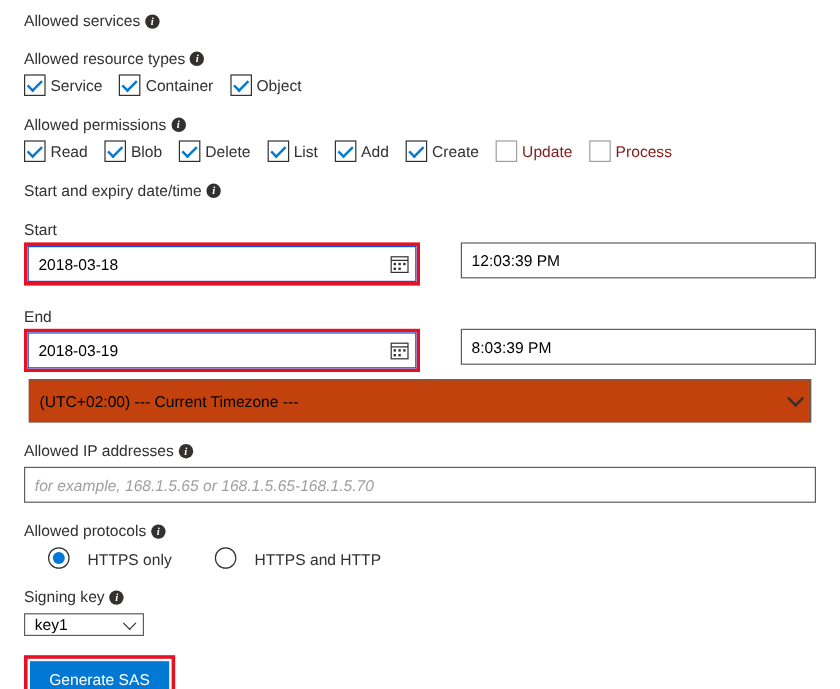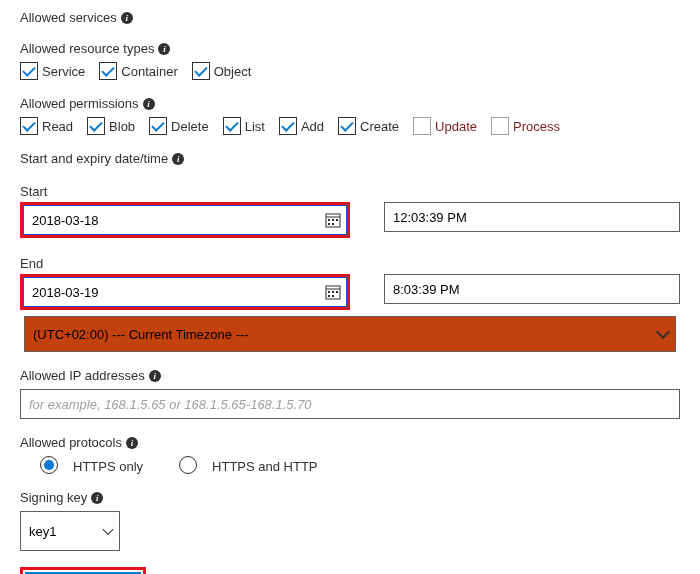--- a/index.html
+++ b/index.html
@@ -139,21 +139,21 @@
     justify-content: center;
   }
   .radio-circle.selected::after {
     content: "";
     width: 10px; height: 10px;
     border-radius: 50%;
     background: #0078d4;
   }
   .key-select {
     width: 100px;
-    height: 40px;
+    height: 19px;
     border: 1px solid #605e5c;
     padding: 0 24px 0 8px;
     font-size: 13px;
     font-family: inherit;
     appearance: none;
     background: #fff;
   }
   .key-wrap { position: relative; display: inline-block; }
   .key-wrap::after {
     content: "";

